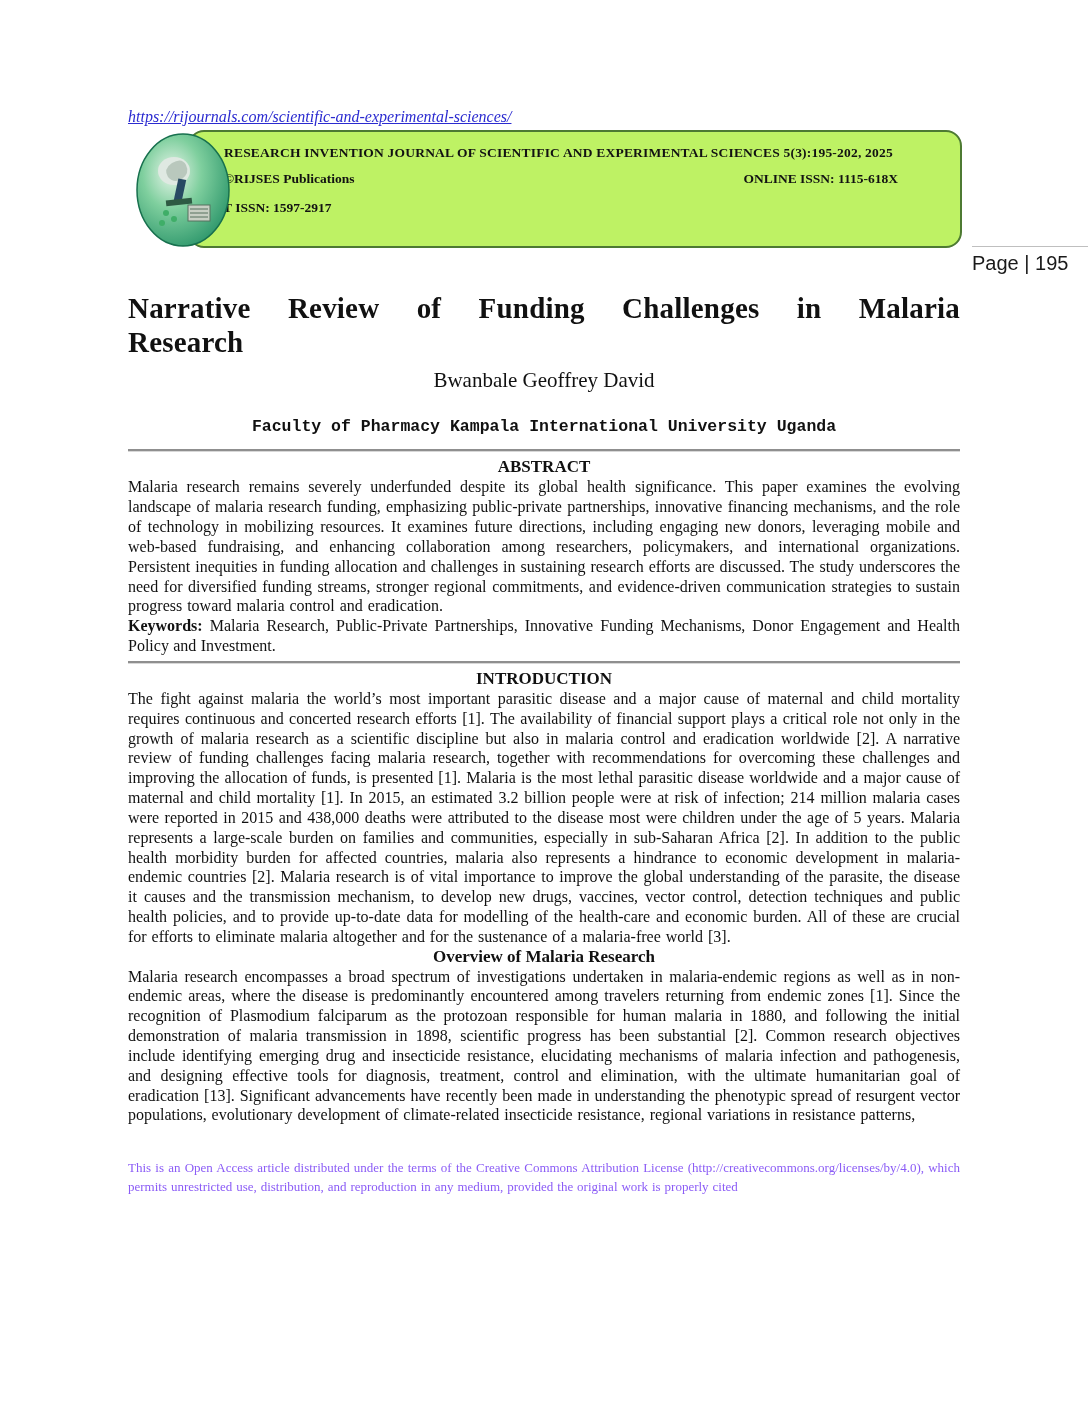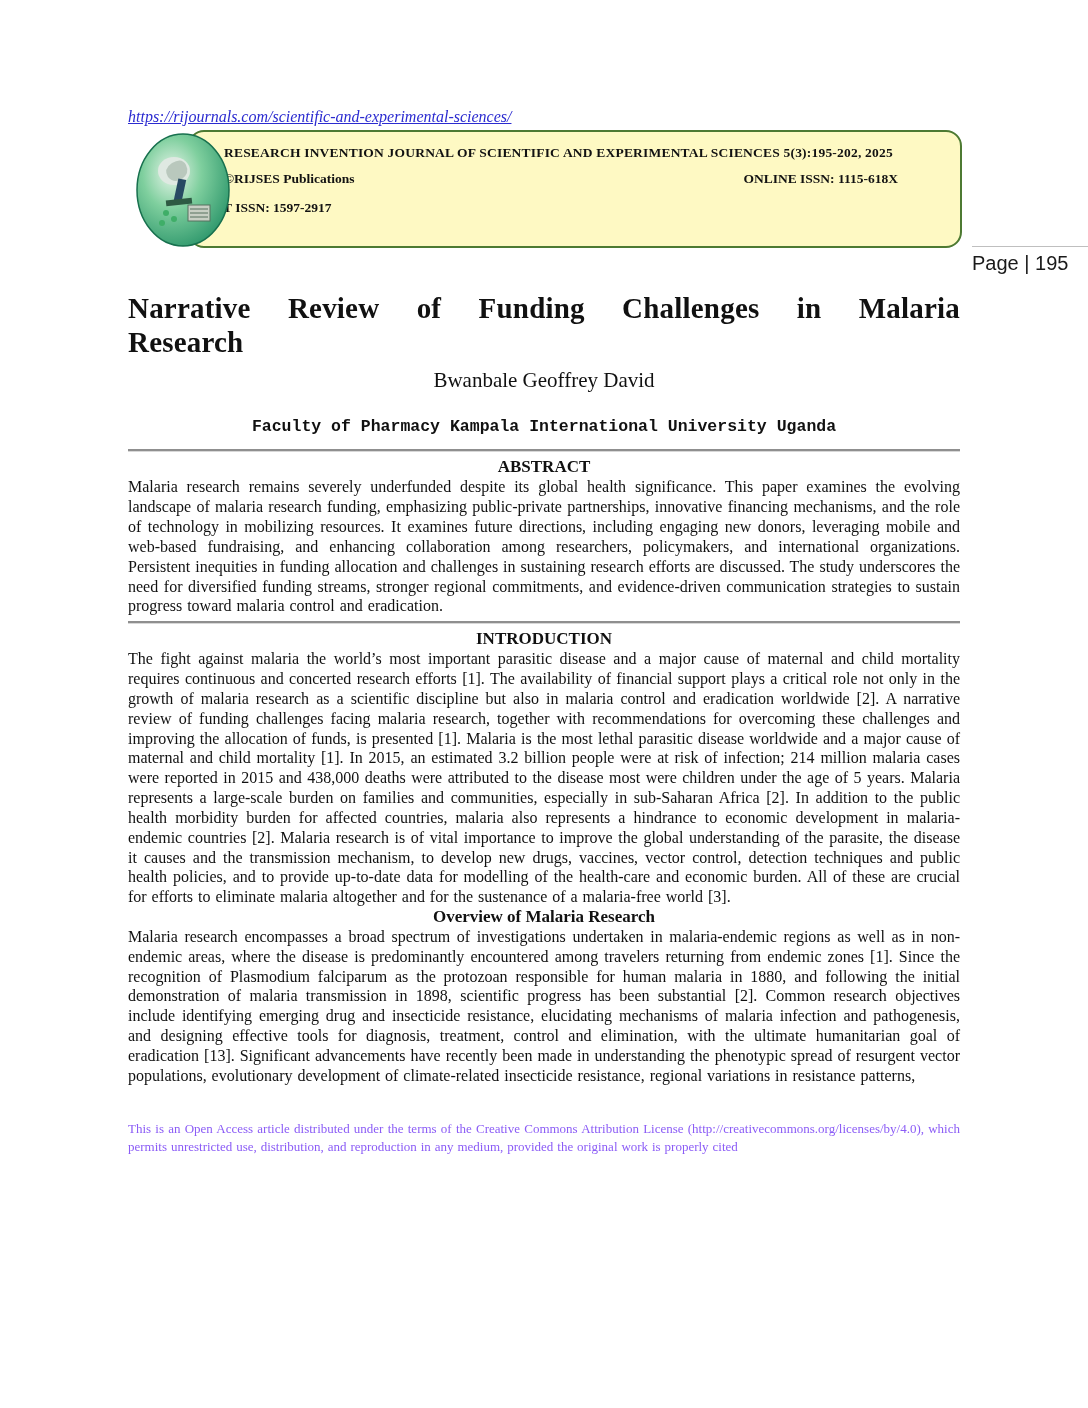--- a/index.html
+++ b/index.html
@@ -43,21 +43,21 @@
     width: 94px;
     height: 114px;
     z-index: 2;
   }
   .green-box {
     position: absolute;
     left: 60px;
     right: -2px;
     top: 0;
     bottom: 2px;
-    background: #fef9c3;
+    background: #bef264;
     border: 2px solid #4d7a32;
     border-radius: 16px;
     z-index: 1;
     font-weight: bold;
     font-size: 13.5px;
     color: #121212;
   }
   .gb-row1 { padding: 13px 20px 0 34px; letter-spacing: 0.2px; }
   .gb-row2 { display: flex; justify-content: space-between; padding: 10px 62px 0 34px; }
   .gb-row3 { padding: 13px 36px 0 0; }
@@ -194,20 +194,21 @@
     <div class="author">Bwanbale Geoffrey David</div>
 
     <div class="affiliation">Faculty of Pharmacy Kampala International University Uganda</div>
 
     <div class="divider"></div>
 
     <div class="section-heading">ABSTRACT</div>
 
     <p class="body-par">Malaria research remains severely underfunded despite its global health significance. This paper examines the evolving landscape of malaria research funding, emphasizing public-private partnerships, innovative financing mechanisms, and the role of technology in mobilizing resources. It examines future directions, including engaging new donors, leveraging mobile and web-based fundraising, and enhancing collaboration among researchers, policymakers, and international organizations. Persistent inequities in funding allocation and challenges in sustaining research efforts are discussed. The study underscores the need for diversified funding streams, stronger regional commitments, and evidence-driven communication strategies to sustain progress toward malaria control and eradication.</p>
 
+    <p class="keywords-par"><span class="bold">Keywords:</span><span> Malaria Research, Public-Private Partnerships, Innovative Funding Mechanisms, Donor Engagement and Health Policy and Investment.</span></p>
 
     <div class="divider2"></div>
 
     <div class="section-heading">INTRODUCTION</div>
 
     <p class="body-par">The fight against malaria the world’s most important parasitic disease and a major cause of maternal and child mortality requires continuous and concerted research efforts [1]. The availability of financial support plays a critical role not only in the growth of malaria research as a scientific discipline but also in malaria control and eradication worldwide [2]. A narrative review of funding challenges facing malaria research, together with recommendations for overcoming these challenges and improving the allocation of funds, is presented [1]. Malaria is the most lethal parasitic disease worldwide and a major cause of maternal and child mortality [1]. In 2015, an estimated 3.2 billion people were at risk of infection; 214 million malaria cases were reported in 2015 and 438,000 deaths were attributed to the disease most were children under the age of 5 years. Malaria represents a large-scale burden on families and communities, especially in sub-Saharan Africa [2]. In addition to the public health morbidity burden for affected countries, malaria also represents a hindrance to economic development in malaria-endemic countries [2]. Malaria research is of vital importance to improve the global understanding of the parasite, the disease it causes and the transmission mechanism, to develop new drugs, vaccines, vector control, detection techniques and public health policies, and to provide up-to-date data for modelling of the health-care and economic burden. All of these are crucial for efforts to eliminate malaria altogether and for the sustenance of a malaria-free world [3].</p>
 
     <div class="section-heading" style="margin-top:0;">Overview of Malaria Research</div>
 
     <p class="body-par">Malaria research encompasses a broad spectrum of investigations undertaken in malaria-endemic regions as well as in non-endemic areas, where the disease is predominantly encountered among travelers returning from endemic zones [1]. Since the recognition of Plasmodium falciparum as the protozoan responsible for human malaria in 1880, and following the initial demonstration of malaria transmission in 1898, scientific progress has been substantial [2]. Common research objectives include identifying emerging drug and insecticide resistance, elucidating mechanisms of malaria infection and pathogenesis, and designing effective tools for diagnosis, treatment, control and elimination, with the ultimate humanitarian goal of eradication [13]. Significant advancements have recently been made in understanding the phenotypic spread of resurgent vector populations, evolutionary development of climate-related insecticide resistance, regional variations in resistance patterns,</p>

